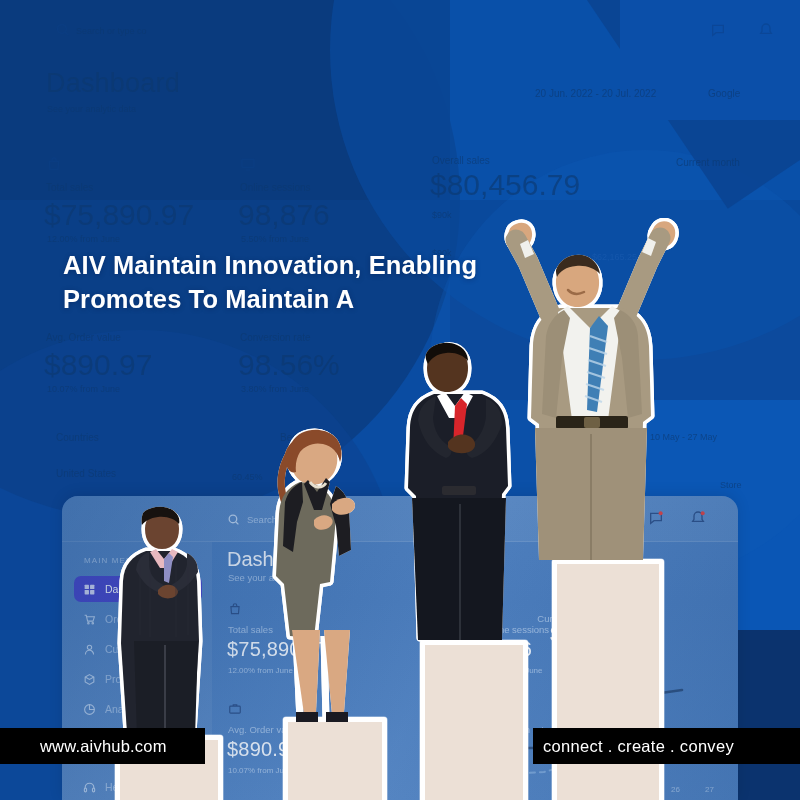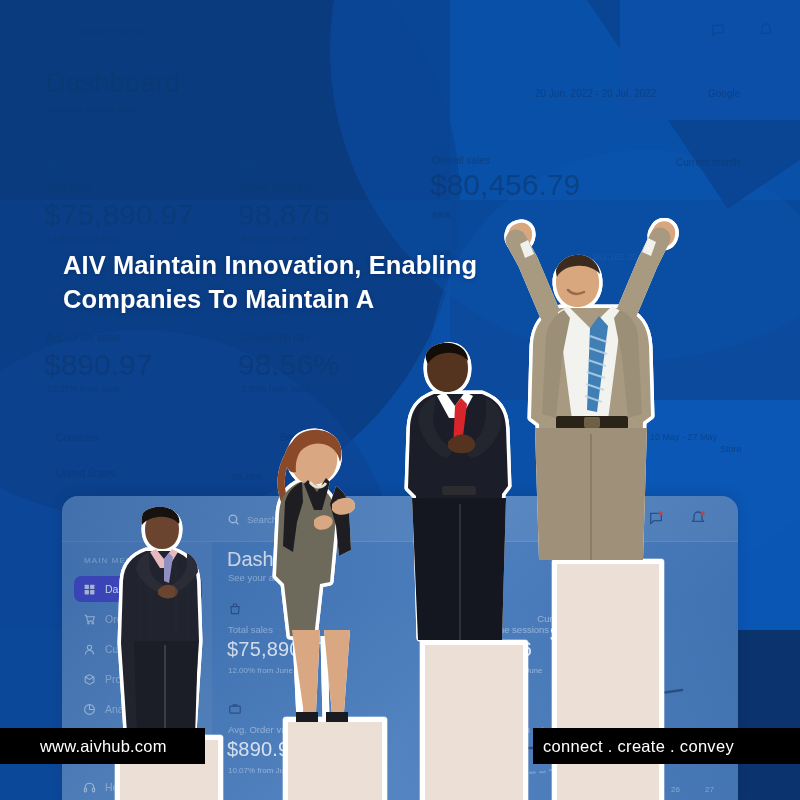--- a/index.html
+++ b/index.html
@@ -139,21 +139,21 @@
   <div class="ghost g-sm" style="left:47px;top:384px;">10.07% from June</div>
 
   <div class="ghost g-lbl" style="left:240px;top:332px;">Conversion rate</div>
   <div class="ghost g-big" style="left:238px;top:348px;">98.56%</div>
   <div class="ghost g-sm" style="left:241px;top:384px;">3.80% from June</div>
 
   <div class="ghost g-mid" style="left:56px;top:432px;">Countries</div>
   <div class="ghost g-mid" style="left:280px;top:432px;">Best sellers</div>
   <div class="ghost g-mid" style="left:56px;top:468px;">United States</div>
   <div class="ghost g-sm" style="left:232px;top:472px;">60.45%</div>
-  <div class="ghost g-sm" style="left:720px;top:444px;">Store</div>
+  <div class="ghost g-sm" style="left:720px;top:480px;">Store</div>
   <div class="ghost g-sm" style="left:650px;top:432px;">10 May - 27 May</div>
 
   <div class="ghost g-mid" style="left:535px;top:88px;">20 Jun. 2022 - 20 Jul. 2022</div>
   <div class="ghost g-mid" style="left:708px;top:88px;">Google</div>
   <div class="ghost g-mid" style="left:676px;top:157px;">Current month</div>
   <div class="ghost g-lbl" style="left:432px;top:155px;">Overall sales</div>
   <div class="ghost g-big" style="left:430px;top:168px;">$80,456.79</div>
   <div class="ghost g-sm" style="left:432px;top:210px;">$90k</div>
   <div class="ghost g-sm" style="left:432px;top:248px;">$90k</div>
   <div class="ghost g-sm lt" style="left:592px;top:252px;">$62,165.25</div>
@@ -429,19 +429,19 @@
       <path d="M92 118l17 6M91 130l18 6M90 142l18 6M89 154l18 6M88 166l18 6M87 178l17 6"></path>
     </g>
     <rect x="58" y="198" width="72" height="13" rx="2" fill="#2a2418"></rect>
     <rect x="86" y="199" width="16" height="11" rx="2" fill="#6e6044"></rect>
     <path d="M37 210h112l-4 132H41z" fill="#9f9179"></path>
     <path d="M93 216v126" stroke="#8a7d66" stroke-width="2" fill="none"></path>
   </svg>
 
   <div id="headline">
     <div>AIV Maintain Innovation, Enabling</div>
-    <div>Companies To Maintain A</div>
+    <div>Promotes To Maintain A</div>
   </div>
 
   <div class="banner" id="tagbanner">connect . create . convey</div>
   <div class="banner" id="urlbanner">www.aivhub.com</div>
 
 </div>
 
 </body></html>

